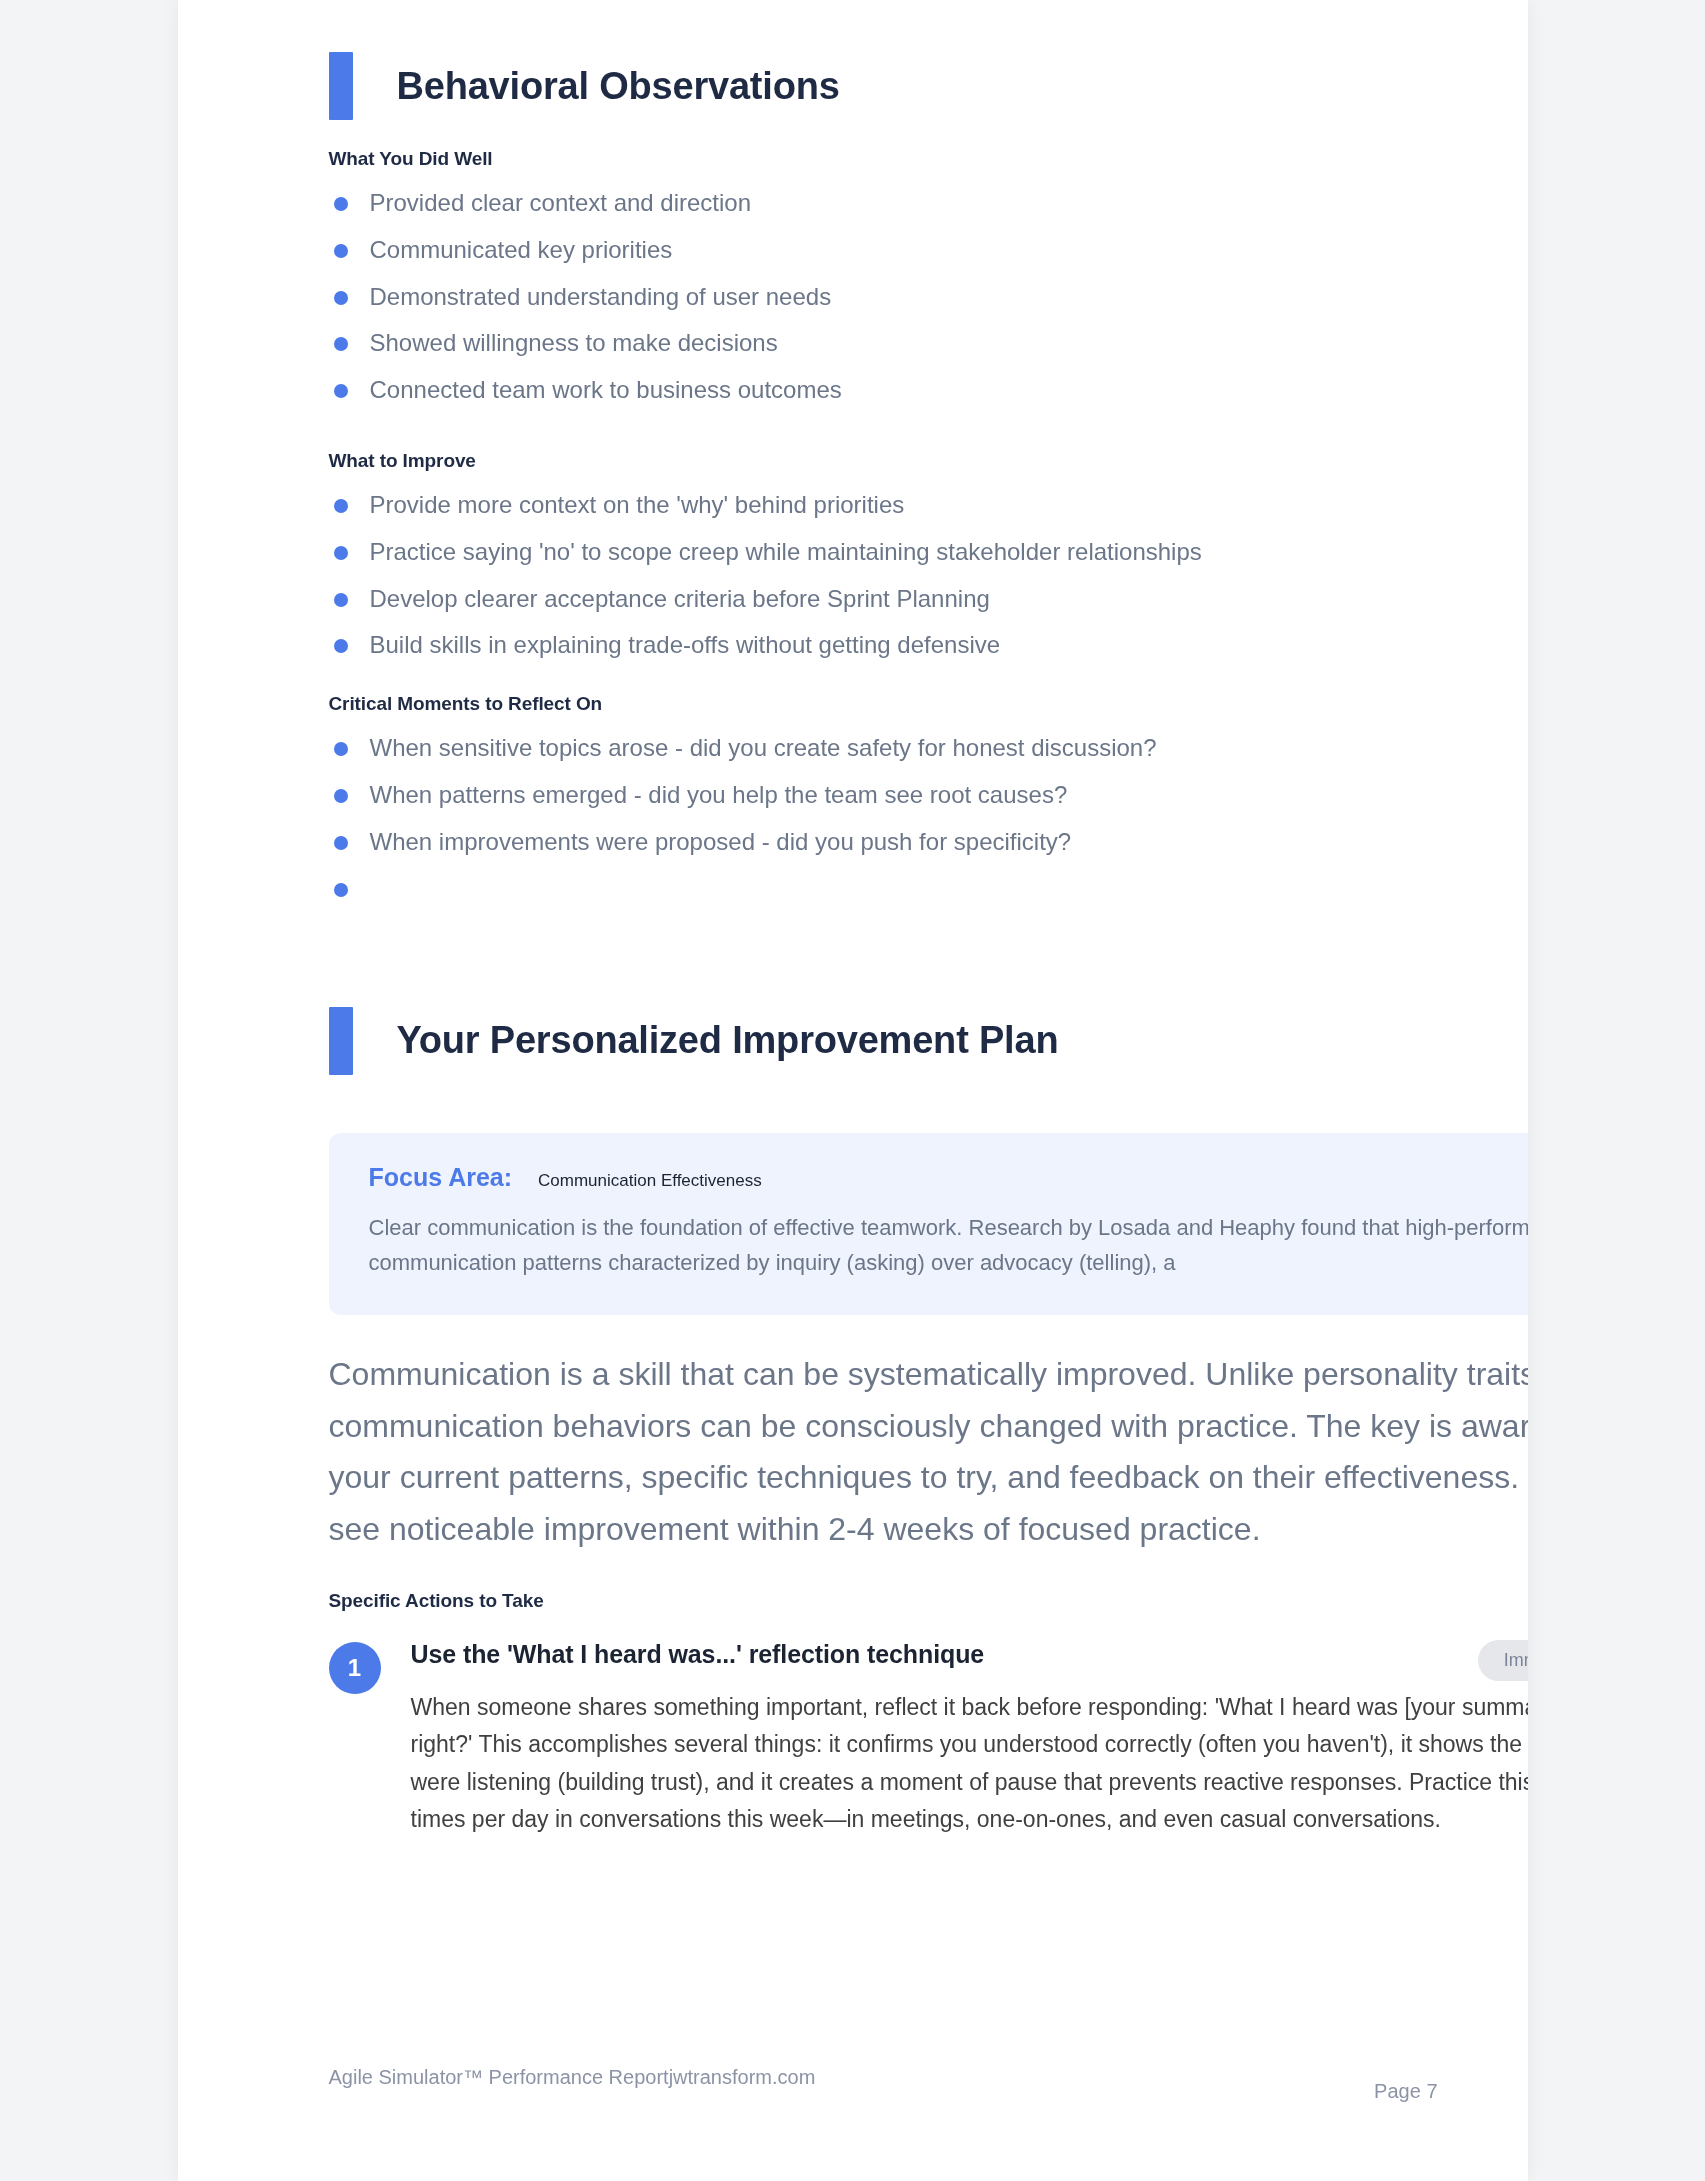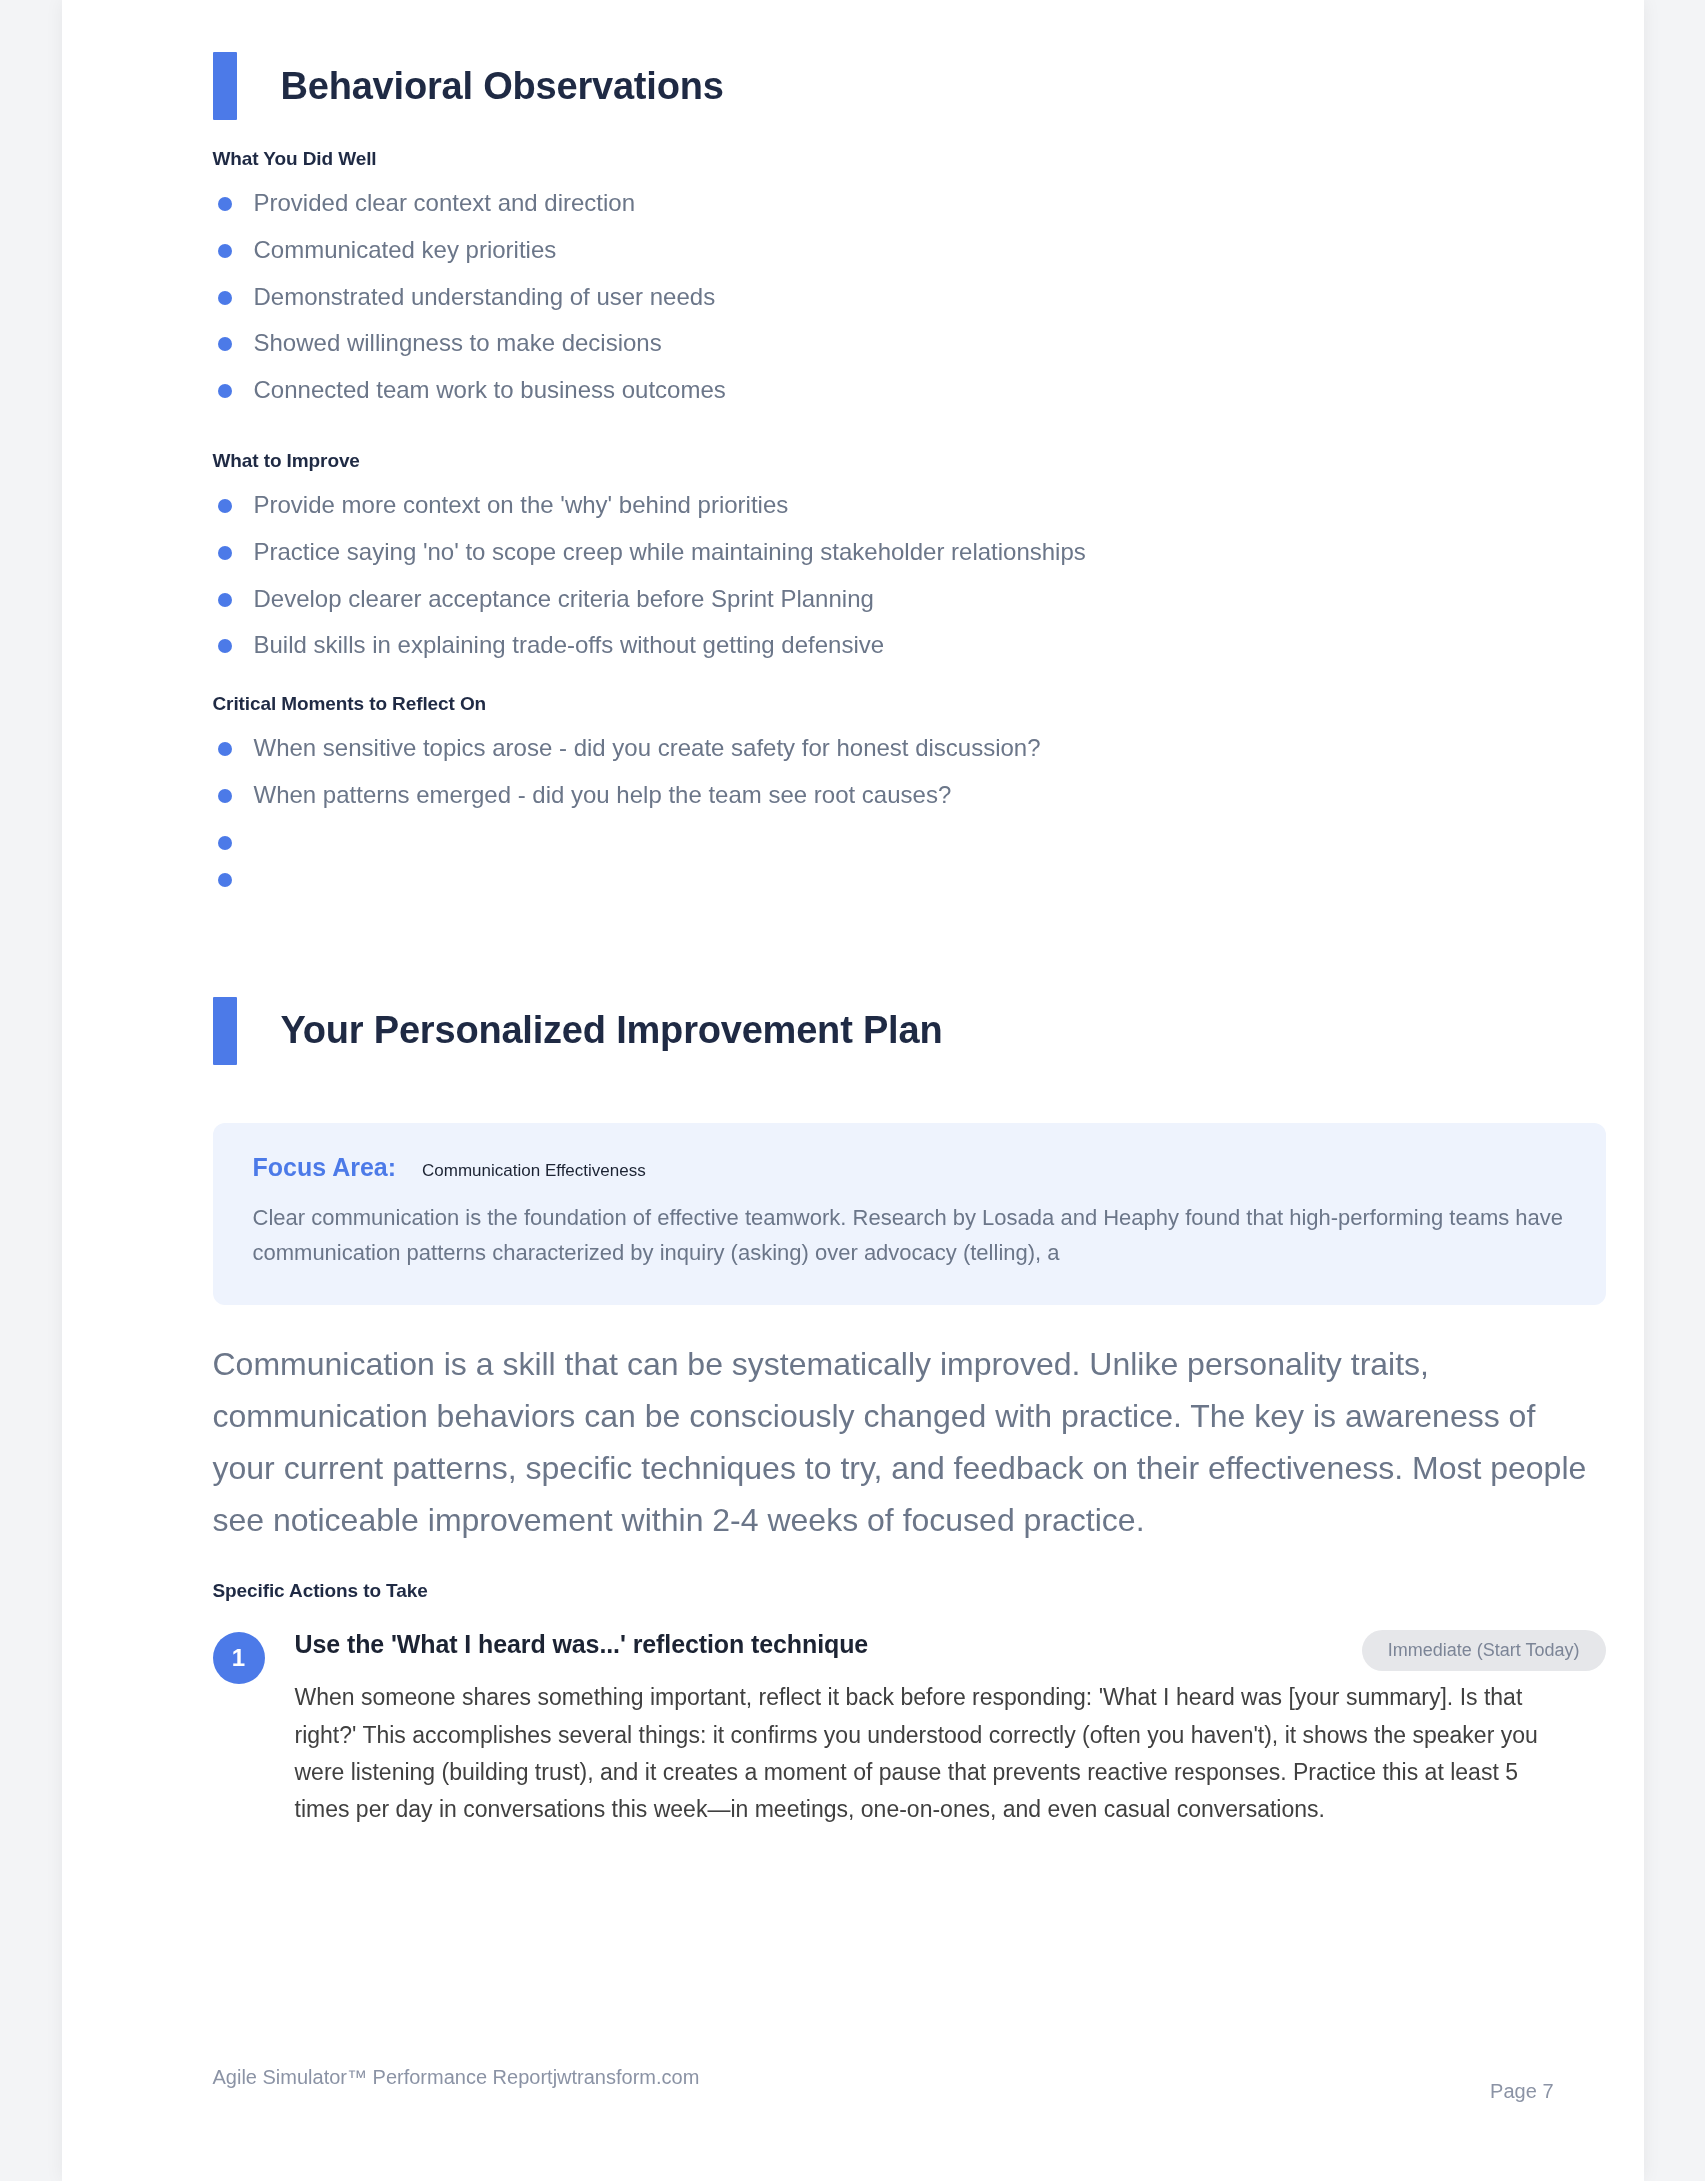--- a/index.html
+++ b/index.html
@@ -10,21 +10,21 @@
     width: 1705px;
     height: 2181px;
     background: #f3f4f6;
     font-family: "Liberation Sans", sans-serif;
     -webkit-font-smoothing: antialiased;
   }
 
   .page {
     position: relative;
     margin: 0 auto;
-    width: 1582px;
+    width: 1350px;
     height: 2181px;
     background: #ffffff;
     box-shadow: 0 0 18px rgba(0,0,0,0.06);
     box-sizing: border-box;
     padding: 0 0 0 0;
     overflow: hidden;
   }
 
   .content {
     position: absolute;
@@ -267,20 +267,21 @@
       <li class="bullet-item">
         <span class="bullet-dot"></span>
         <span class="bullet-text">When sensitive topics arose - did you create safety for honest discussion?</span>
       </li>
       <li class="bullet-item">
         <span class="bullet-dot"></span>
         <span class="bullet-text">When patterns emerged - did you help the team see root causes?</span>
       </li>
       <li class="bullet-item">
         <span class="bullet-dot"></span>
+        <span class="bullet-text">When improvements were proposed - did you push for specificity?</span>
       </li>
       <li class="bullet-item">
         <span class="bullet-dot"></span>
       </li>
     </ul>
 
     <div style="height:98px"></div>
     <div class="section-heading">
       <div class="accent-bar"></div>
       <div class="section-title">Your Personalized Improvement Plan</div>

